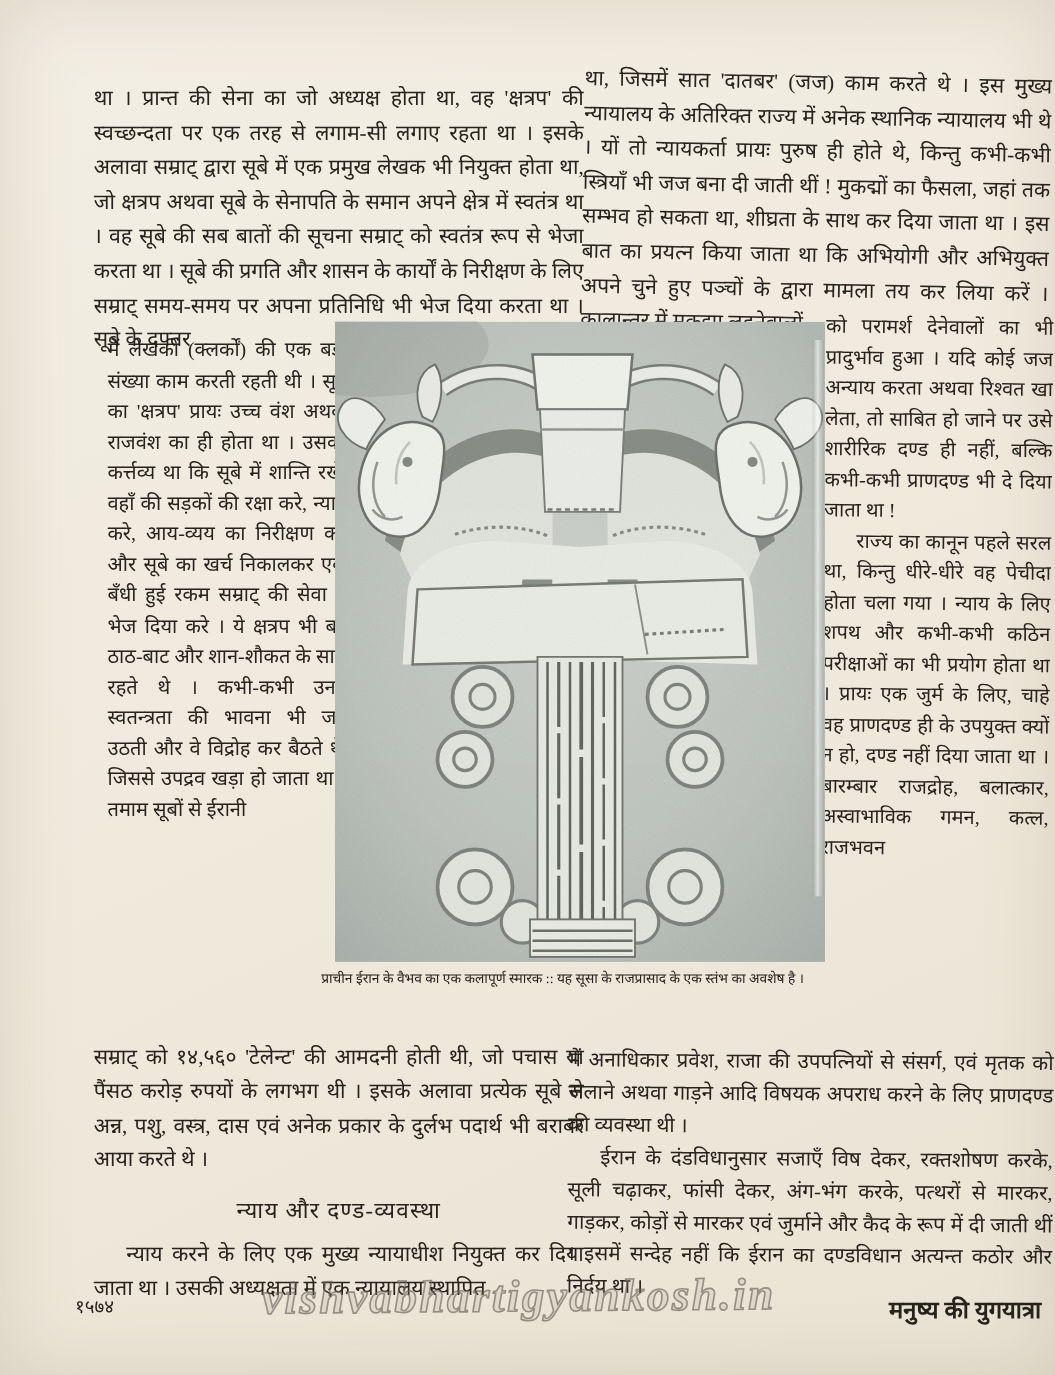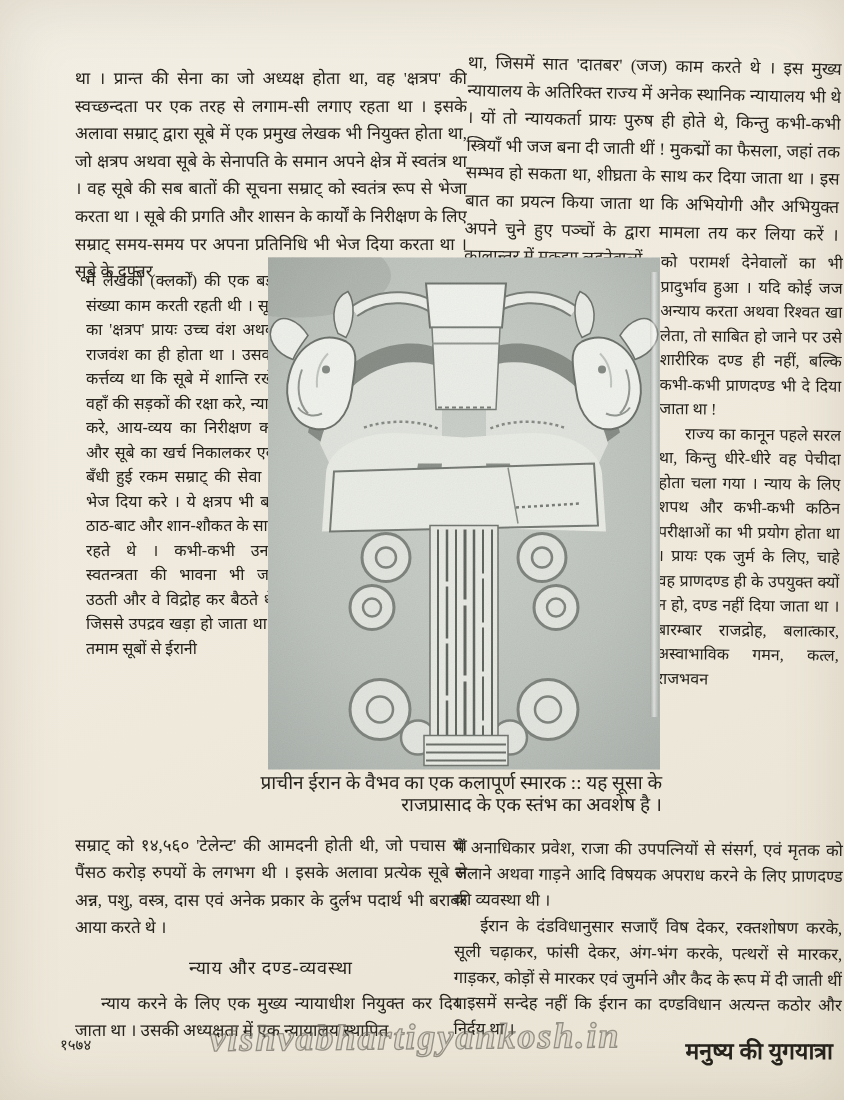--- a/index.html
+++ b/index.html
@@ -41,42 +41,42 @@
   }
   .bottom-right{left:455px;top:835px;width:388px;transform:rotate(0.45deg);transform-origin:0 0;}
   .bottom-right p{margin:0;text-align:justify;font-size:16.5px;line-height:25.9px;}
   .figure{
     position:absolute;left:268px;top:257px;width:392px;height:513px;
     margin:0;
   }
   .figure svg{display:block;width:100%;height:100%;}
   .fig-caption{
     position:absolute;left:238px;top:772px;width:424px;
-    text-align:right;font-size:19px;line-height:22px;
+    text-align:center;font-size:11px;line-height:22px;
   }
   .crease{
     position:absolute;left:650px;top:272px;width:9px;height:445px;
     background:linear-gradient(to right,rgba(60,55,45,0.10),rgba(255,255,255,0.55) 45%,rgba(60,55,45,0.08));
     pointer-events:none;
   }
   .page-number{
     position:absolute;left:60px;top:1034px;font-size:15px;
   }
   .watermark{
     position:absolute;left:150px;top:1016px;width:530px;
     text-align:center;
     font-size:36px;font-style:italic;font-weight:bold;
     letter-spacing:2px;
     color:rgba(150,146,135,0.14);
     -webkit-text-stroke:1.3px rgba(105,100,90,0.65);
     transform:rotate(-0.5deg);
   }
   .book-title{
     position:absolute;left:628px;top:1034px;width:205px;
-    text-align:right;font-size:23px;font-weight:bold;
+    text-align:right;font-size:19px;font-weight:bold;
   }
 </style>
 </head>
 <body>
 
 <div class="page">
 
   <p class="para wide top-left">था । प्रान्त की सेना का जो अध्यक्ष होता था, वह 'क्षत्रप' की स्वच्छन्दता पर एक तरह से लगाम-सी लगाए रहता था । इसके अलावा सम्राट् द्वारा सूबे में एक प्रमुख लेखक भी नियुक्त होता था, जो क्षत्रप अथवा सूबे के सेनापति के समान अपने क्षेत्र में स्वतंत्र था । वह सूबे की सब बातों की सूचना सम्राट् को स्वतंत्र रूप से भेजा करता था । सूबे की प्रगति और शासन के कार्यों के निरीक्षण के लिए सम्राट् समय-समय पर अपना प्रतिनिधि भी भेज दिया करता था । सूबे के दफ्तर</p>
 
   <p class="para wide top-right">था, जिसमें सात 'दातबर' (जज) काम करते थे । इस मुख्य न्यायालय के अतिरिक्त राज्य में अनेक स्थानिक न्यायालय भी थे । यों तो न्यायकर्ता प्रायः पुरुष ही होते थे, किन्तु कभी-कभी स्त्रियाँ भी जज बना दी जाती थीं ! मुकद्मों का फैसला, जहां तक सम्भव हो सकता था, शीघ्रता के साथ कर दिया जाता था । इस बात का प्रयत्न किया जाता था कि अभियोगी और अभियुक्त अपने चुने हुए पञ्चों के द्वारा मामला तय कर लिया करें । कालान्तर में मुकद्मा लड़नेवालों</p>

